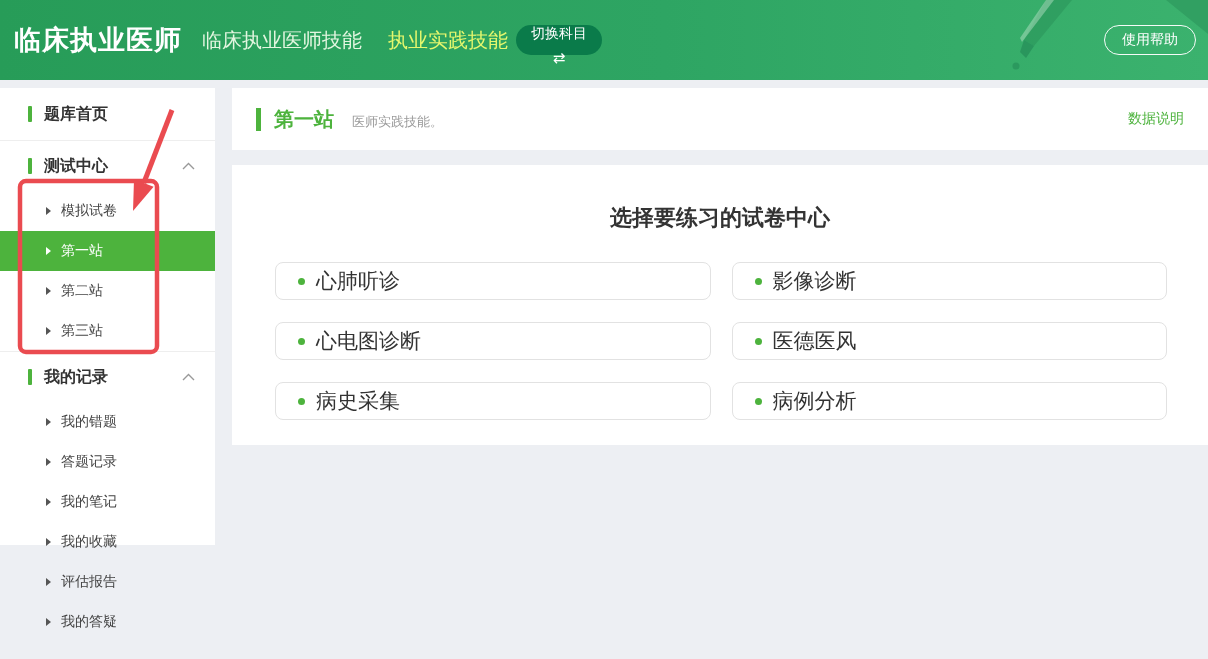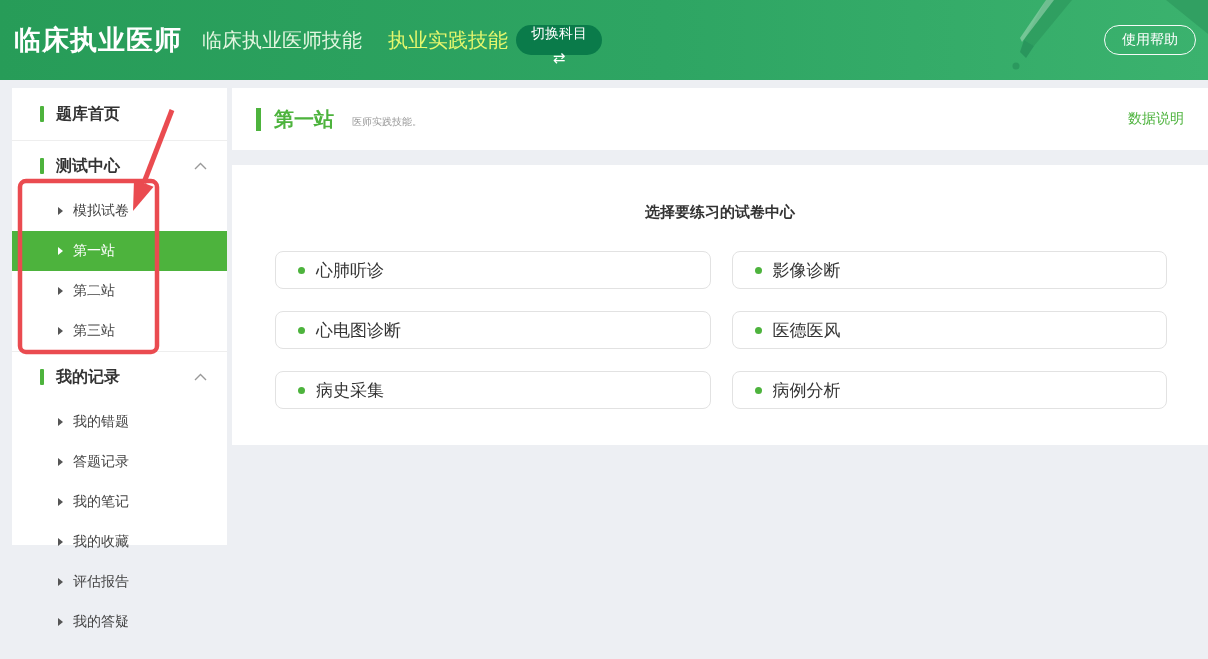--- a/index.html
+++ b/index.html
@@ -32,21 +32,21 @@
     position:absolute; right:12px; top:25px; height:30px; padding:12px 17px;
     background:transparent; border:1px solid rgba(255,255,255,.95); border-radius:16px;
     color:#fff; font-size:14px; display:flex; align-items:center; cursor:pointer; z-index:2;
     font-family:inherit;
   }
   .header-deco { position:absolute; right:130px; top:0; z-index:1; }
   .header-deco2 { position:absolute; right:0; top:0; z-index:1; }
 
   
   .sidebar {
-    position:absolute; left:12px; top:88px; width:215px; height:457px;
+    position:absolute; left:0; top:88px; width:215px; height:457px;
     background:#ffffff;
   }
   .side-header {
     height:52px; display:flex; align-items:center; padding-left:28px;
     font-size:16px; font-weight:bold; color:#333; position:relative; cursor:pointer;
   }
   .side-header.h2 { height:50px; }
   .green-bar { width:4px; height:16px; background:#4db33d; border-radius:1px; margin-right:12px; }
   .chev { position:absolute; right:20px; top:50%; margin-top:-4px; }
   .divider { height:1px; background:#eeeeee; }
@@ -63,36 +63,36 @@
   .sub-item.selected { background:#4db33d; color:#ffffff; }
   .sub-item.selected .tri { border-left-color:#ffffff; }
 
   
   .main-header {
     position:absolute; left:232px; top:88px; width:976px; height:62px;
     background:#ffffff; display:flex; align-items:center; padding:0 24px;
   }
   .page-green-bar { width:5px; height:23px; background:#4db33d; margin-right:13px; }
   .page-title { font-size:20px; font-weight:bold; color:#4db33d; }
-  .page-subtitle { font-size:10px; color:#9a9a9a; margin-left:18px; margin-top:5px; }
+  .page-subtitle { font-size:13px; color:#9a9a9a; margin-left:18px; margin-top:5px; }
   .data-link { margin-left:auto; font-size:14px; color:#4db33d; cursor:pointer; text-decoration:none; }
 
   .card {
     position:absolute; left:232px; top:165px; width:976px; height:280px;
     background:#ffffff;
   }
-  .card-title { text-align:center; margin-top:38px; font-size:15px; font-weight:bold; color:#333; }
+  .card-title { text-align:center; margin-top:38px; font-size:22px; font-weight:bold; color:#333; }
   .pgrid {
     margin:29px 41px 0 43px;
     display:grid; grid-template-columns:1fr 1fr; column-gap:21px; row-gap:22px;
   }
   .pbox {
     height:38px; border:1px solid #e2e2e2; border-radius:8px; background:#fff;
     display:flex; align-items:center; padding-left:22px; gap:11px;
-    font-size:17px; color:#333; cursor:pointer;
+    font-size:21px; color:#333; cursor:pointer;
   }
   .dot { width:7px; height:7px; border-radius:50%; background:#4db33d; flex:0 0 auto; }
 
   
   .annotation { position:absolute; left:0; top:0; z-index:10; pointer-events:none; }
 </style>
 </head>
 <body>
 
 <div class="header">

